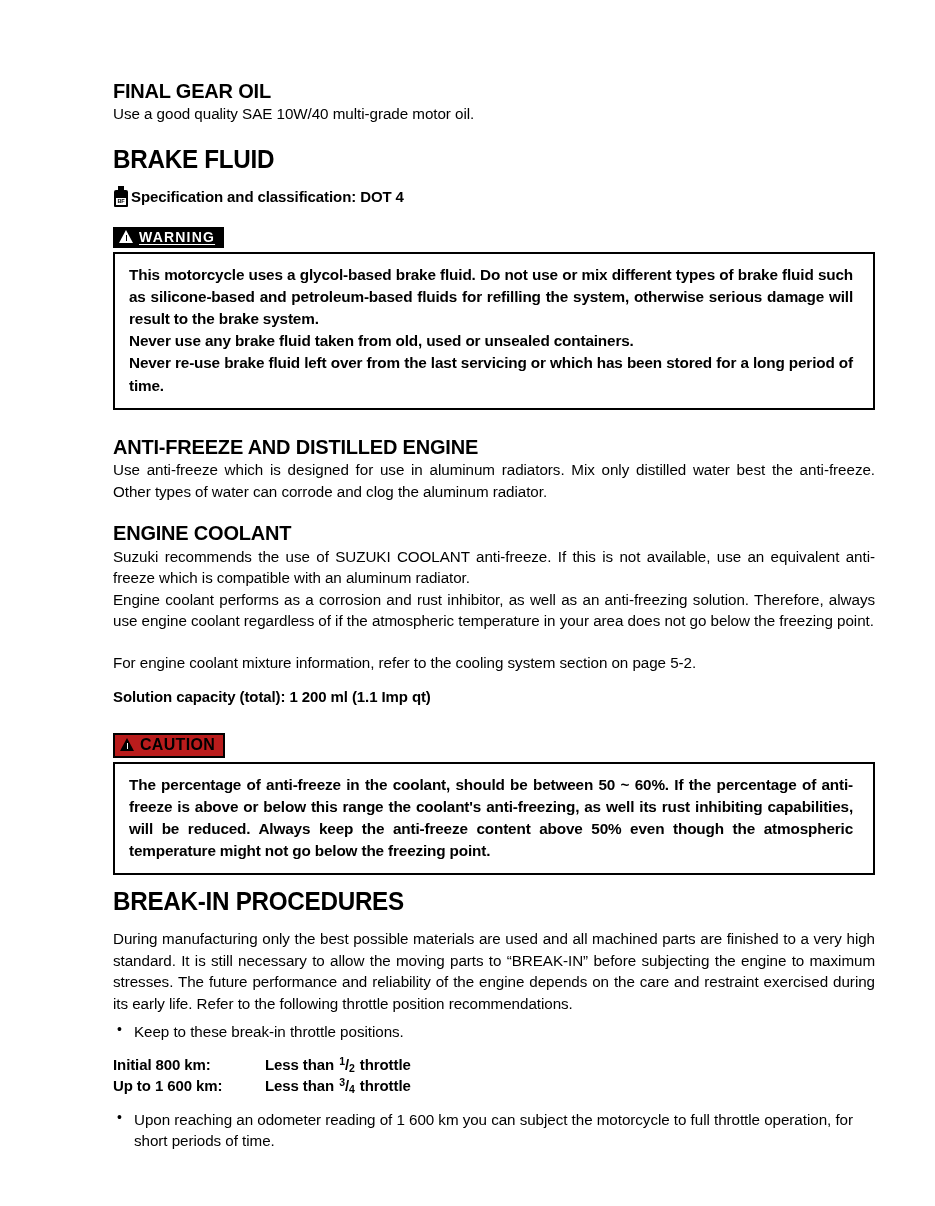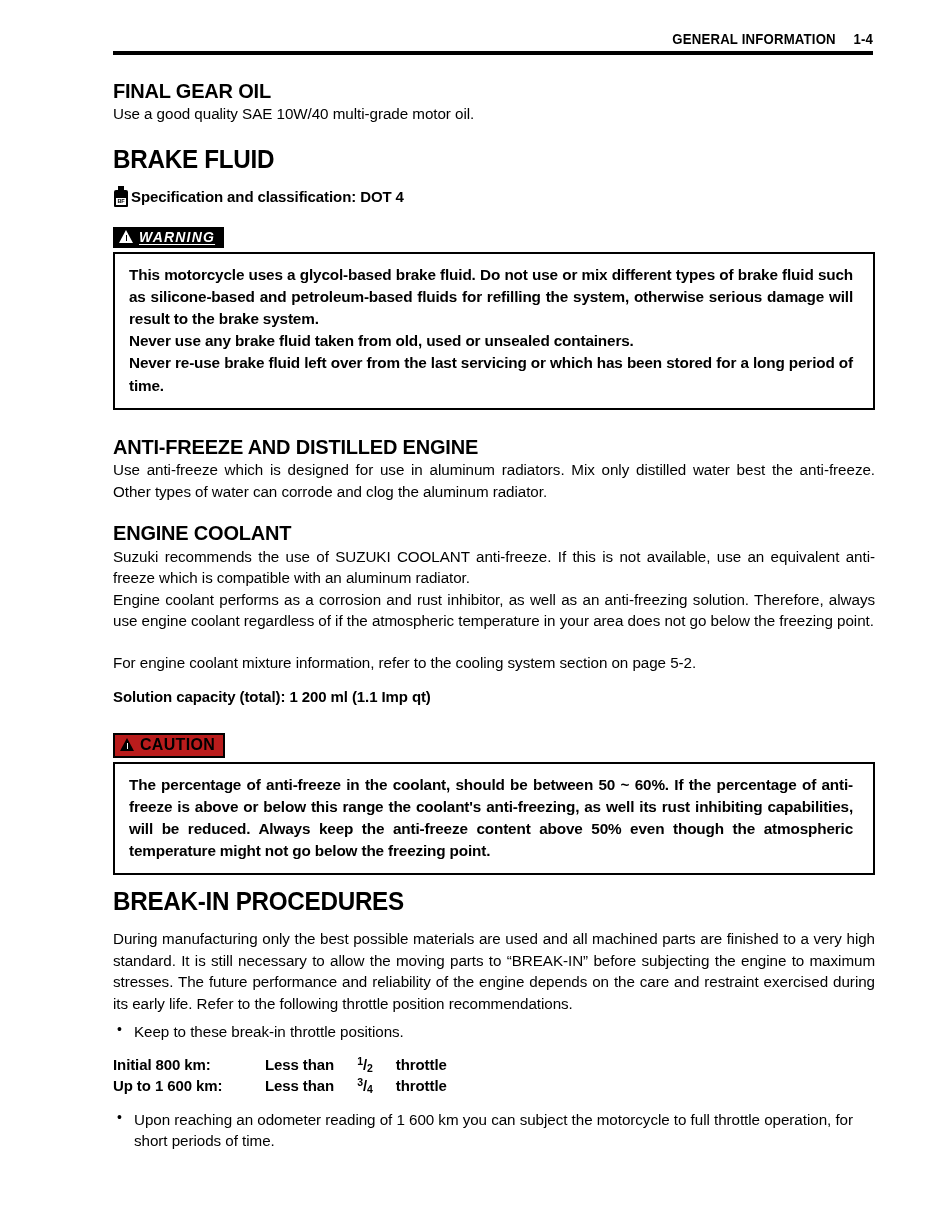--- a/index.html
+++ b/index.html
@@ -151,21 +151,20 @@
   
   .badge-warning {
     display: inline-flex;
     align-items: center;
     background: #000;
     color: #fff;
     padding: 2px 9px 3px 6px;
     font-size: 14px;
     font-weight: bold;
     letter-spacing: 1.2px;
-    font-style: italic;
   }
   .badge-warning .label {
     text-decoration: underline;
     text-underline-offset: 2px;
   }
   .badge-caution {
     display: inline-flex;
     align-items: center;
     background: #b91c1c;
     color: #000;
@@ -252,44 +251,37 @@
   table.throttle td {
     padding: 0 0 2px 0;
     vertical-align: baseline;
     white-space: nowrap;
   }
   table.throttle td.km { width: 152px; }
   .frac {
     display: inline-block;
     position: relative;
     white-space: nowrap;
-    margin: 0 19px;
+    margin: 0 1px;
   }
   .frac .num {
     font-size: 10.5px;
     vertical-align: 5px;
   }
   .frac .sl { font-size: 15px; }
   .frac .den {
     font-size: 10.5px;
     vertical-align: -2px;
   }
 </style>
 </head>
 <body>
 
 <div class="page">
 
-  <div class="header-area">
-    <div class="header-line">
-      <span class="header-title">GENERAL INFORMATION</span>
-      <span class="header-page">1-4</span>
-    </div>
-    <div class="header-rule"></div>
-  </div>
 
   <div class="content">
 
     <h2 class="sec-head">FINAL GEAR OIL</h2>
     <p class="body nojust">Use a good quality SAE 10W/40 multi-grade motor oil.</p>
 
     <div class="gap-md"></div>
 
     <h1 class="big-head">BRAKE FLUID</h1>
 

